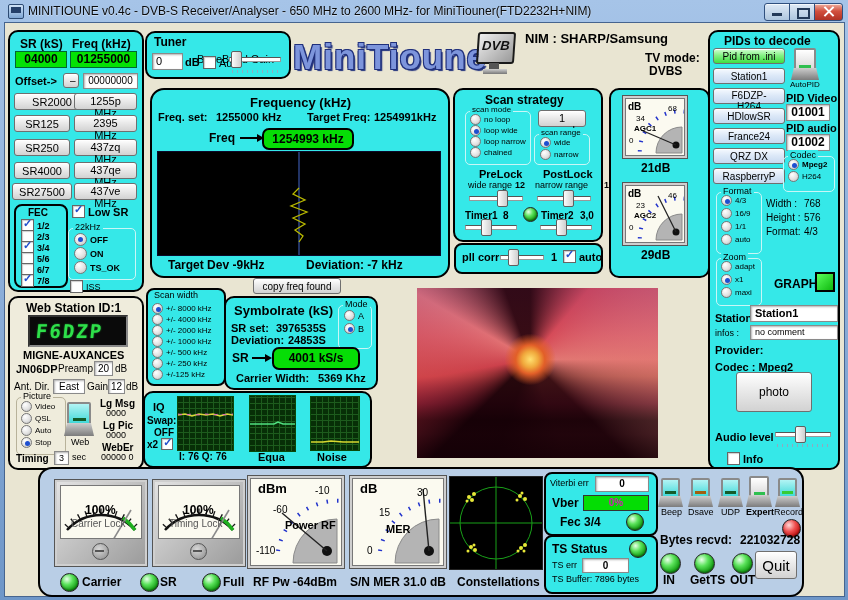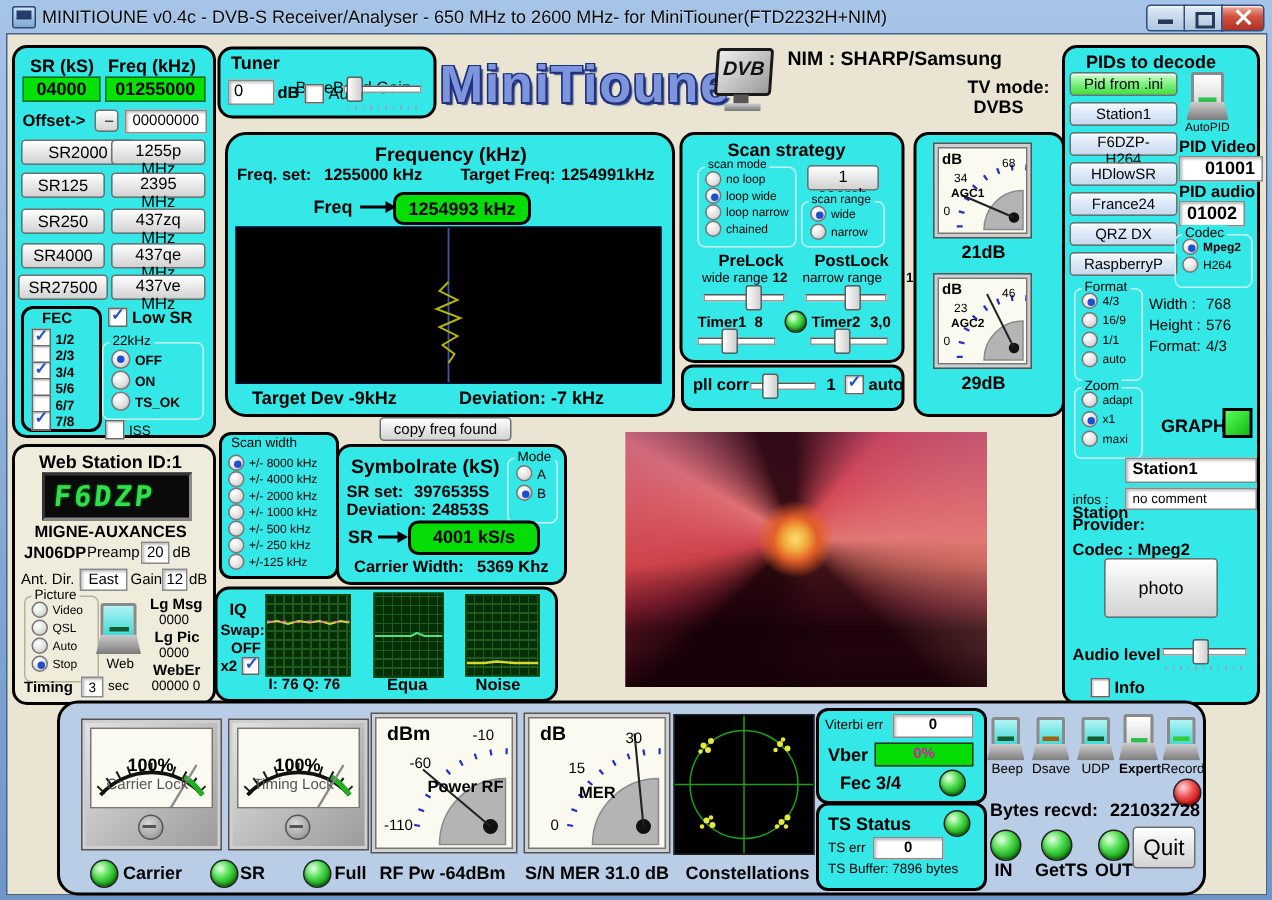--- a/index.html
+++ b/index.html
@@ -451,21 +451,21 @@
     <button class="btn pidbtn" style="left:3px;top:96px;width:72px;height:16px;font-size:10px;">France24</button>
     <button class="btn pidbtn" style="left:3px;top:116px;width:72px;height:16px;font-size:10px;">QRZ DX</button>
     <button class="btn pidbtn" style="left:3px;top:136px;width:72px;height:16px;font-size:10px;">RaspberryP</button>
     <div class="sw up" style="left:83px;top:16px;width:24px;height:32px;">
         <div class="top"></div>
         <div class="slot"></div>
         <div class="base"></div>
       </div>
     <span class="lbl xs" style="left:80px;top:49px;">AutoPID</span>
     <span class="lbl b" style="left:76px;top:60px;">PID Video</span>
-    <div class="wbox" style="left:76px;top:72px;width:42px;height:15px;font-size:12px;font-weight:bold;line-height:15px;text-align:center;padding-left:12px;">01001</div>
+    <div class="wbox" style="left:76px;top:72px;width:42px;height:15px;font-size:12px;font-weight:bold;line-height:15px;text-align:center;">01001</div>
     <span class="lbl b" style="left:76px;top:90px;">PID audio</span>
     <div class="wbox" style="left:76px;top:102px;width:42px;height:15px;font-size:12px;font-weight:bold;line-height:15px;text-align:center;">01002</div>
     <div class="gbox" style="left:73px;top:124px;width:50px;height:34px;">
       <span class="gt">Codec</span>
       <div class="opt" style="left:4px;top:2px;">
           <span class="rd" style="width:9px;height:9px;" data-on="true"></span>
           <span class="xs b">Mpeg2</span>
         </div>
       <div class="opt" style="left:4px;top:14px;">
           <span class="rd" style="width:9px;height:9px;" data-on="false"></span>
@@ -507,21 +507,21 @@
           <span class="rd" style="width:9px;height:9px;" data-on="true"></span>
           <span class="xs">x1</span>
         </div>
       <div class="opt" style="left:4px;top:28px;">
           <span class="rd" style="width:9px;height:9px;" data-on="false"></span>
           <span class="xs">maxi</span>
         </div>
     </div>
     <span class="lbl b" style="left:64px;top:246px;font-size:12px;">GRAPH</span>
     <div style="position:absolute;left:105px;top:240px;width:16px;height:16px;background:linear-gradient(135deg,#5aff5a,#0fb80f);border:2px solid #000;"></div>
-    <span class="lbl b" style="left:5px;top:280px;margin-top:24px;">Station</span>
+    <span class="lbl b" style="left:5px;top:280px;">Station</span>
     <div class="wbox" style="left:40px;top:273px;width:82px;height:15px;font-size:11px;font-weight:bold;line-height:15px;padding-left:4px;">Station1</div>
     <span class="lbl sm" style="left:5px;top:297px;">infos :</span>
     <div class="wbox" style="left:40px;top:293px;width:82px;height:13px;font-size:9px;line-height:13px;padding-left:4px;">no comment</div>
     <span class="lbl b" style="left:5px;top:312px;">Provider:</span>
     <span class="lbl b" style="left:5px;top:329px;">Codec :  Mpeg2</span>
     <button class="btn" style="left:26px;top:340px;width:76px;height:40px;font-size:12px;">photo</button>
     <span class="lbl b" style="left:5px;top:399px;">Audio level</span>
     <div class="slider" style="left:65px;top:394px;width:56px;height:16px;">
         <div class="track"></div>
         <div class="thumb" style="left:20px;"></div>

